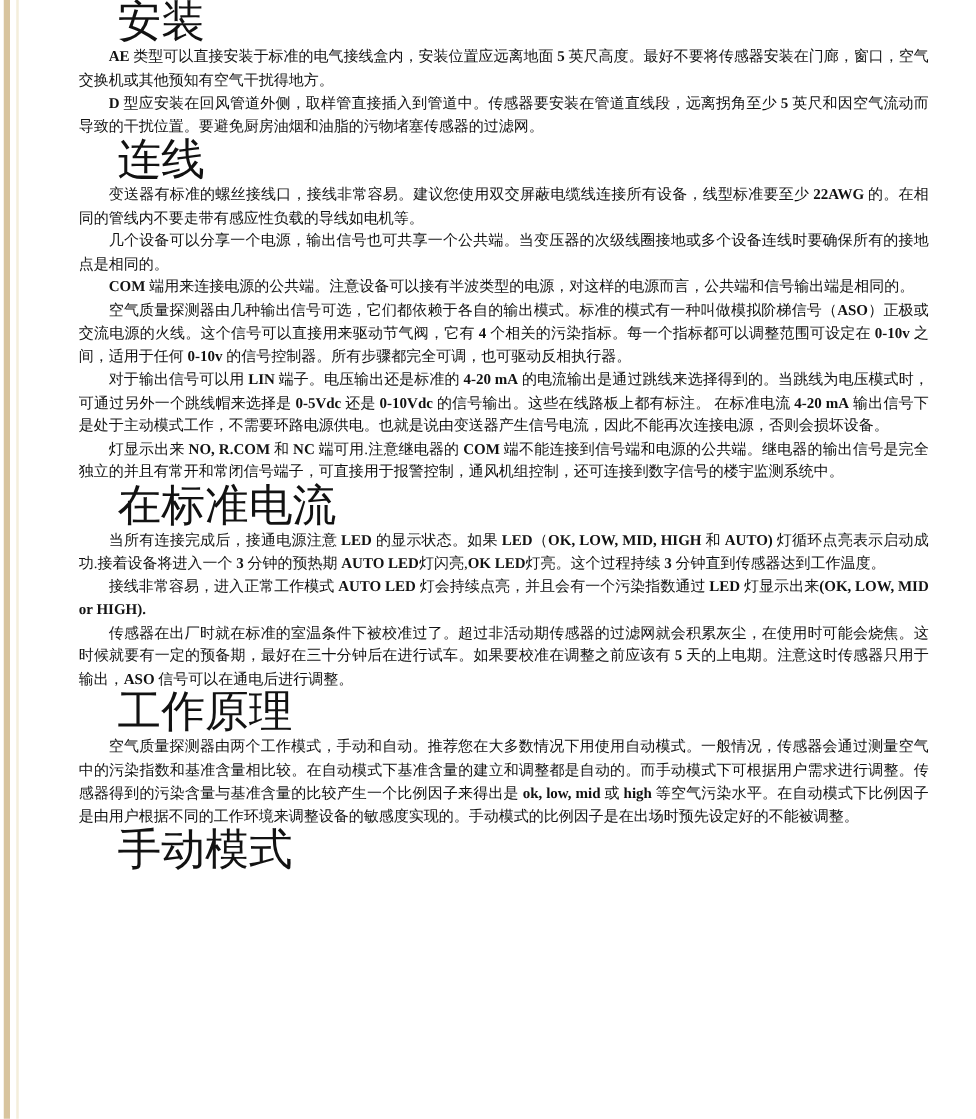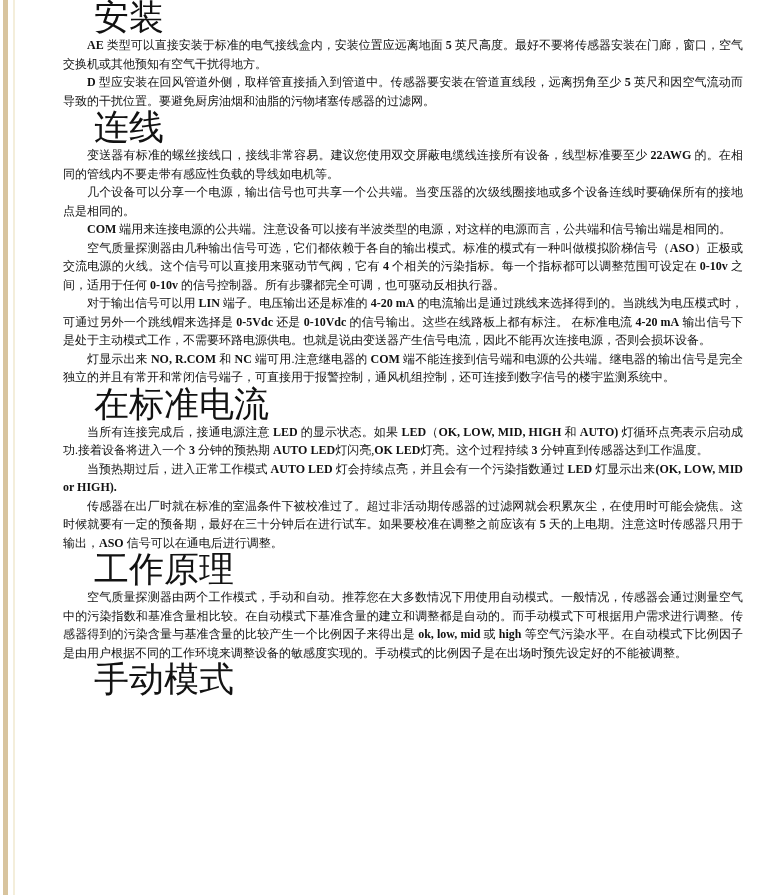--- a/index.html
+++ b/index.html
@@ -56,19 +56,19 @@
       <p class="para"><span class="b">D</span><span> 型应安装在回风管道外侧，取样管直接插入到管道中。传感器要安装在管道直线段，远离拐角至少 </span><span class="b">5</span><span> 英尺和因空气流动而导致的干扰位置。要避免厨房油烟和油脂的污物堵塞传感器的过滤网。</span></p>
       <h1 class="sec-heading">连线</h1>
       <p class="para"><span>变送器有标准的螺丝接线口，接线非常容易。建议您使用双交屏蔽电缆线连接所有设备，线型标准要至少 </span><span class="b">22AWG</span><span> 的。在相同的管线内不要走带有感应性负载的导线如电机等。</span></p>
       <p class="para"><span>几个设备可以分享一个电源，输出信号也可共享一个公共端。当变压器的次级线圈接地或多个设备连线时要确保所有的接地点是相同的。</span></p>
       <p class="para"><span class="b">COM</span><span> 端用来连接电源的公共端。注意设备可以接有半波类型的电源，对这样的电源而言，公共端和信号输出端是相同的。</span></p>
       <p class="para"><span>空气质量探测器由几种输出信号可选，它们都依赖于各自的输出模式。标准的模式有一种叫做模拟阶梯信号（</span><span class="b">ASO</span><span>）正极或交流电源的火线。这个信号可以直接用来驱动节气阀，它有 </span><span class="b">4</span><span> 个相关的污染指标。每一个指标都可以调整范围可设定在 </span><span class="b">0-10v</span><span> 之间，适用于任何 </span><span class="b">0-10v</span><span> 的信号控制器。所有步骤都完全可调，也可驱动反相执行器。</span></p>
       <p class="para"><span>对于输出信号可以用 </span><span class="b">LIN</span><span> 端子。电压输出还是标准的 </span><span class="b">4-20 mA</span><span> 的电流输出是通过跳线来选择得到的。当跳线为电压模式时，可通过另外一个跳线帽来选择是 </span><span class="b">0-5Vdc</span><span> 还是 </span><span class="b">0-10Vdc</span><span> 的信号输出。这些在线路板上都有标注。 在标准电流 </span><span class="b">4-20 mA</span><span> 输出信号下是处于主动模式工作，不需要环路电源供电。也就是说由变送器产生信号电流，因此不能再次连接电源，否则会损坏设备。</span></p>
       <p class="para"><span>灯显示出来 </span><span class="b">NO, R.COM</span><span> 和 </span><span class="b">NC</span><span> 端可用.注意继电器的 </span><span class="b">COM</span><span> 端不能连接到信号端和电源的公共端。继电器的输出信号是完全独立的并且有常开和常闭信号端子，可直接用于报警控制，通风机组控制，还可连接到数字信号的楼宇监测系统中。</span></p>
       <h1 class="sec-heading">在标准电流</h1>
       <p class="para"><span>当所有连接完成后，接通电源注意 </span><span class="b">LED</span><span> 的显示状态。如果 </span><span class="b">LED</span><span>（</span><span class="b">OK, LOW, MID, HIGH</span><span> 和 </span><span class="b">AUTO)</span><span> 灯循环点亮表示启动成功.接着设备将进入一个 </span><span class="b">3</span><span> 分钟的预热期 </span><span class="b">AUTO LED</span><span>灯闪亮,</span><span class="b">OK LED</span><span>灯亮。这个过程持续 </span><span class="b">3</span><span> 分钟直到传感器达到工作温度。</span></p>
-      <p class="para"><span>当预热期过后，进入正常工作模式 </span><span class="b">AUTO LED</span><span> 灯会持续点亮，并且会有一个污染指数通过 </span><span class="b">LED</span><span> 灯显示出来</span><span class="b">(OK, LOW, MID or HIGH).</span></p>
+      <p class="para"><span>接线非常容易，进入正常工作模式 </span><span class="b">AUTO LED</span><span> 灯会持续点亮，并且会有一个污染指数通过 </span><span class="b">LED</span><span> 灯显示出来</span><span class="b">(OK, LOW, MID or HIGH).</span></p>
       <p class="para"><span>传感器在出厂时就在标准的室温条件下被校准过了。超过非活动期传感器的过滤网就会积累灰尘，在使用时可能会烧焦。这时候就要有一定的预备期，最好在三十分钟后在进行试车。如果要校准在调整之前应该有 </span><span class="b">5</span><span> 天的上电期。注意这时传感器只用于输出，</span><span class="b">ASO</span><span> 信号可以在通电后进行调整。</span></p>
       <h1 class="sec-heading">工作原理</h1>
       <p class="para"><span>空气质量探测器由两个工作模式，手动和自动。推荐您在大多数情况下用使用自动模式。一般情况，传感器会通过测量空气中的污染指数和基准含量相比较。在自动模式下基准含量的建立和调整都是自动的。而手动模式下可根据用户需求进行调整。传感器得到的污染含量与基准含量的比较产生一个比例因子来得出是 </span><span class="b">ok, low, mid</span><span> 或 </span><span class="b">high</span><span> 等空气污染水平。在自动模式下比例因子是由用户根据不同的工作环境来调整设备的敏感度实现的。手动模式的比例因子是在出场时预先设定好的不能被调整。</span></p>
       <h1 class="sec-heading">手动模式</h1>
     </div>
 </div>
 
 </body></html>

